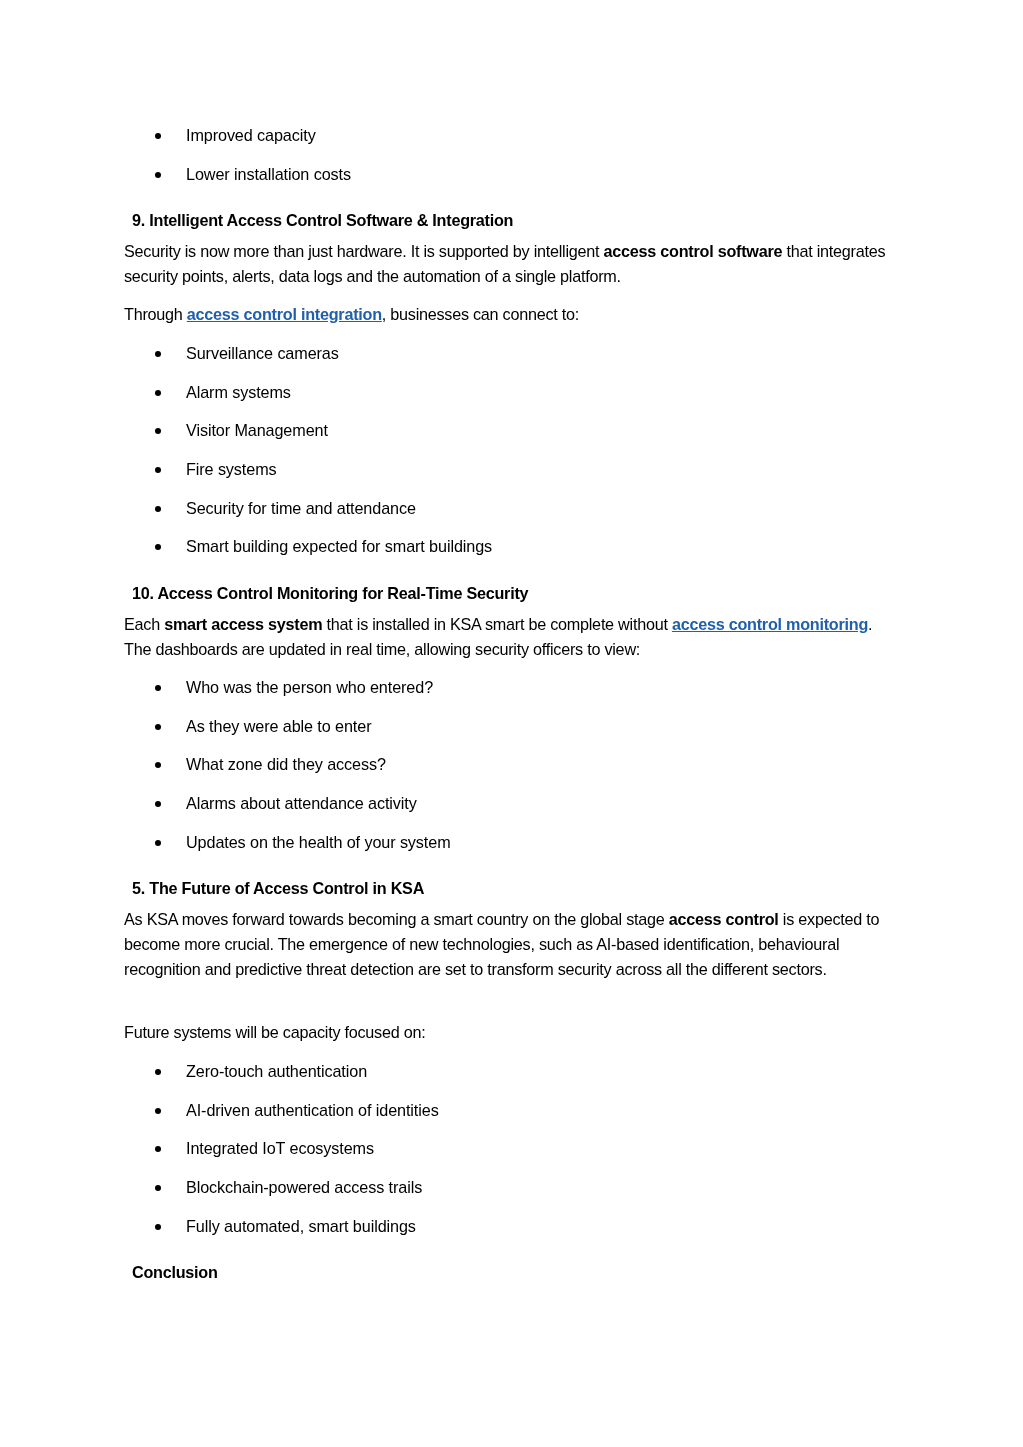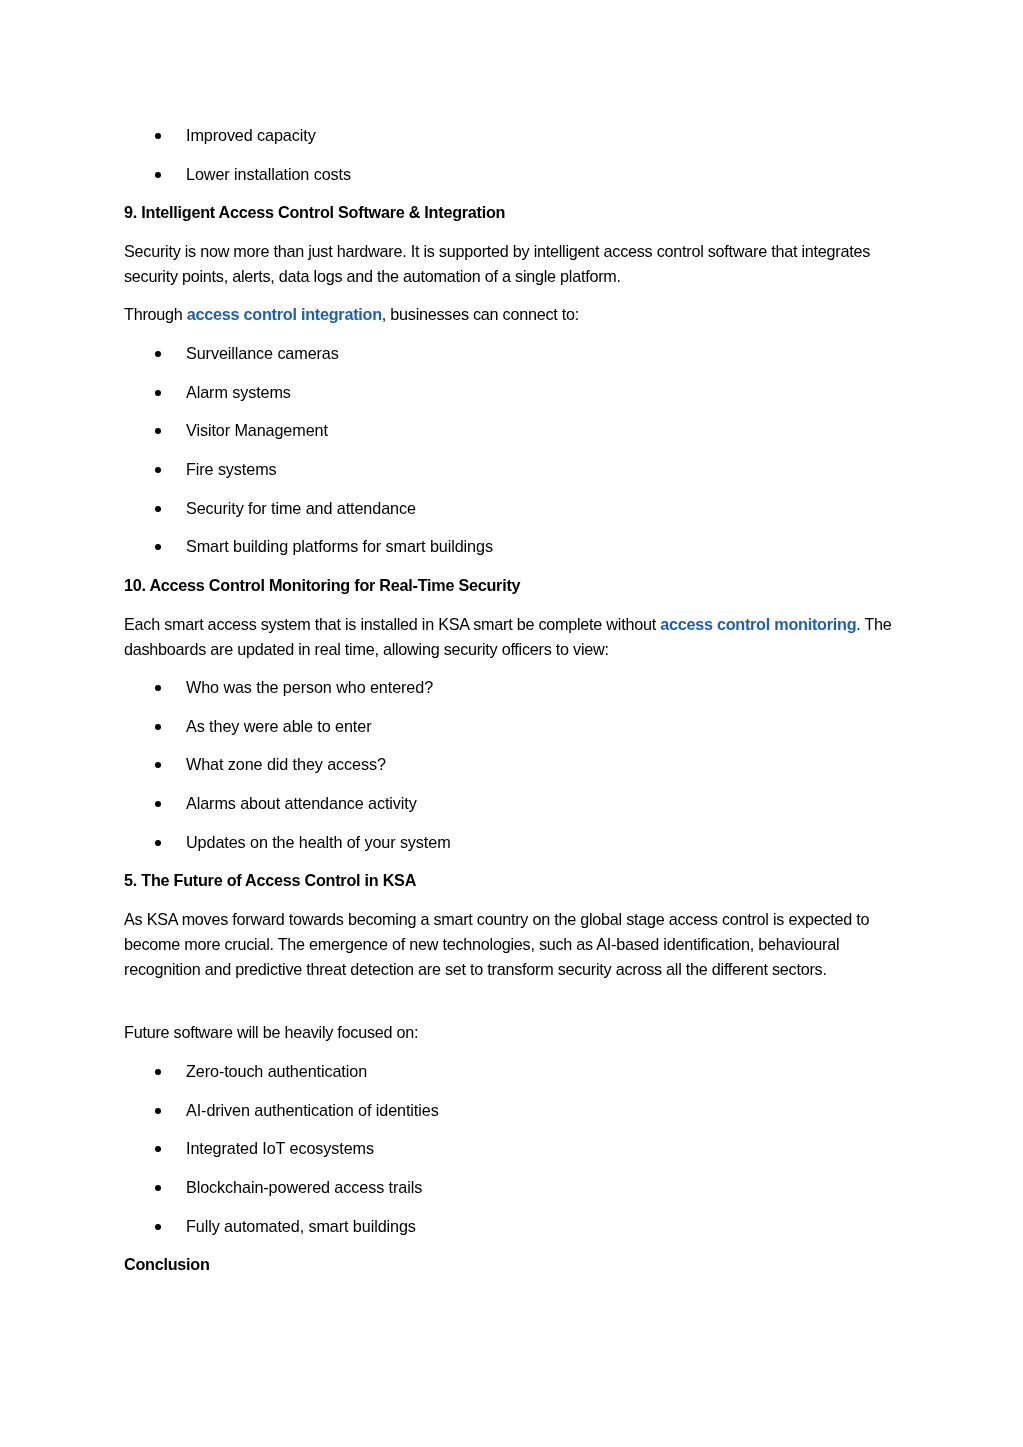--- a/index.html
+++ b/index.html
@@ -1,25 +1,25 @@
 <!DOCTYPE html>
 <html><head>
 <meta charset="utf-8">
 <style>
   html, body { margin: 0; padding: 0; background: #ffffff; }
   body { width: 1023px; height: 1447px; position: relative; overflow: hidden;
          font-family: "Liberation Sans", sans-serif; color: #000; }
   .page { position: absolute; left: 124px; top: 0; width: 780px; }
   .para { position: absolute; left: 0; width: 775px; font-size: 16.2px; line-height: 25px; margin: 0; letter-spacing: -0.25px; }
-  .heading { position: absolute; left: 0; font-size: 16.2px; font-weight: bold; line-height: 25px; margin: 0; letter-spacing: -0.25px; }
+  .heading { position: absolute; left: 0; font-size: 16.2px; font-weight: bold; line-height: 25px; margin: 8px; letter-spacing: -0.25px; }
   .li { position: absolute; left: 0; font-size: 16.2px; line-height: 25px; height: 25px; letter-spacing: -0.1px; }
   .li .bullet { position: absolute; left: 31px; top: 10px; width: 6px; height: 6px; border-radius: 50%; background: #000; }
   .li .txt { position: absolute; left: 62px; white-space: nowrap; }
-  b { font-weight: normal; text-align: right; }
-  a.link { color: #1f5fae; font-weight: bold; }
+  b { font-weight: bold; text-align: right; }
+  a.link { color: #1f5fae; font-weight: bold; text-decoration: underline; }
 </style>
 </head>
 <body>
 
 <div class="page">
 
   <div class="li" style="top:123px">
     <span class="bullet"></span>
     <span class="txt">Improved capacity</span>
   </div>
@@ -47,21 +47,21 @@
   <div class="li" style="top:457px">
       <span class="bullet"></span>
       <span class="txt">Fire systems</span>
     </div>
   <div class="li" style="top:496px">
       <span class="bullet"></span>
       <span class="txt">Security for time and attendance</span>
     </div>
   <div class="li" style="top:534px">
       <span class="bullet"></span>
-      <span class="txt">Smart building platforms for smart buildings</span>
+      <span class="txt">Smart building expected for smart buildings</span>
     </div>
 
   <h2 class="heading" style="top:573px">10. Access Control Monitoring for Real-Time Security</h2>
   <p class="para" style="top:612px"><span>Each </span><b>smart access system</b><span> that is installed in KSA smart be complete without </span><a class="link">access control monitoring</a><span>. The dashboards are updated in real time, allowing security officers to view:</span></p>
 
   <div class="li" style="top:675px">
       <span class="bullet"></span>
       <span class="txt">Who was the person who entered?</span>
     </div>
   <div class="li" style="top:714px">
@@ -76,21 +76,21 @@
       <span class="bullet"></span>
       <span class="txt">Alarms about attendance activity</span>
     </div>
   <div class="li" style="top:830px">
       <span class="bullet"></span>
       <span class="txt">Updates on the health of your system</span>
     </div>
 
   <h2 class="heading" style="top:868px">5. The Future of Access Control in KSA</h2>
   <p class="para" style="top:907px"><span>As KSA moves forward towards becoming a smart country on the global stage </span><b>access control</b><span> is expected to become more crucial. The emergence of new technologies, such as AI-based identification, behavioural recognition and predictive threat detection are set to transform security across all the different sectors.</span></p>
-  <p class="para" style="top:1020px">Future software will be heavily focused on:</p>
+  <p class="para" style="top:1020px">Future systems will be capacity focused on:</p>
 
   <div class="li" style="top:1059px">
       <span class="bullet"></span>
       <span class="txt">Zero-touch authentication</span>
     </div>
   <div class="li" style="top:1098px">
       <span class="bullet"></span>
       <span class="txt">AI-driven authentication of identities</span>
     </div>
   <div class="li" style="top:1136px">

